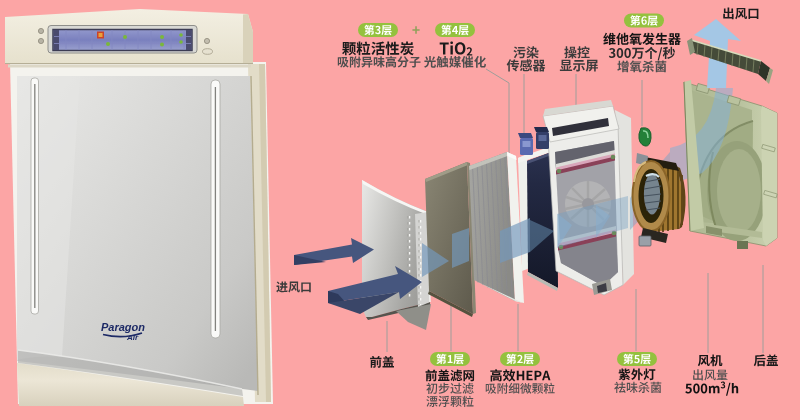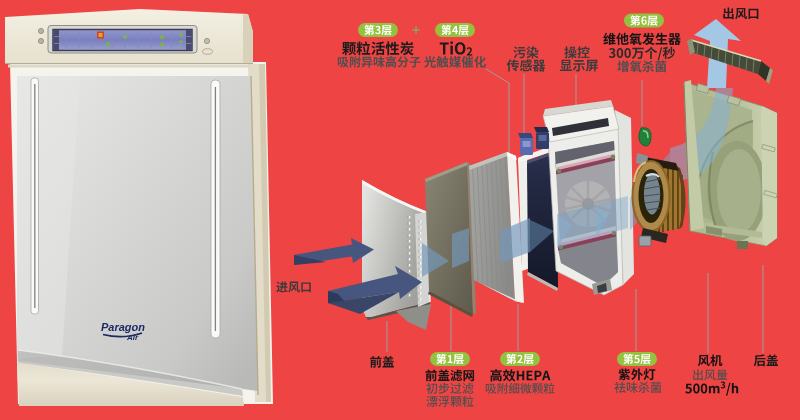--- a/index.html
+++ b/index.html
@@ -1,15 +1,15 @@
 <!DOCTYPE html>
 <html><head><meta charset="utf-8">
 <style>
 html,body{margin:0;padding:0;background:#fff;}
-#stage{position:relative;width:800px;height:420px;overflow:hidden;background:#ef4444;
+#stage{position:relative;width:800px;height:420px;overflow:hidden;background:#fca5a5;
   font-family:"Liberation Sans",sans-serif;}
 </style></head>
 <body>
 <div id="stage">
 <svg width="800" height="420" viewBox="0 0 800 420" xmlns="http://www.w3.org/2000/svg">
 <defs>
   <linearGradient id="panelG" x1="0" y1="0" x2="1" y2="0.9">
     <stop offset="0" stop-color="#e9e9e7"></stop>
           <stop offset="0.45" stop-color="#d7d7d5"></stop>
     <stop offset="0.8" stop-color="#c9c9c7"></stop>

